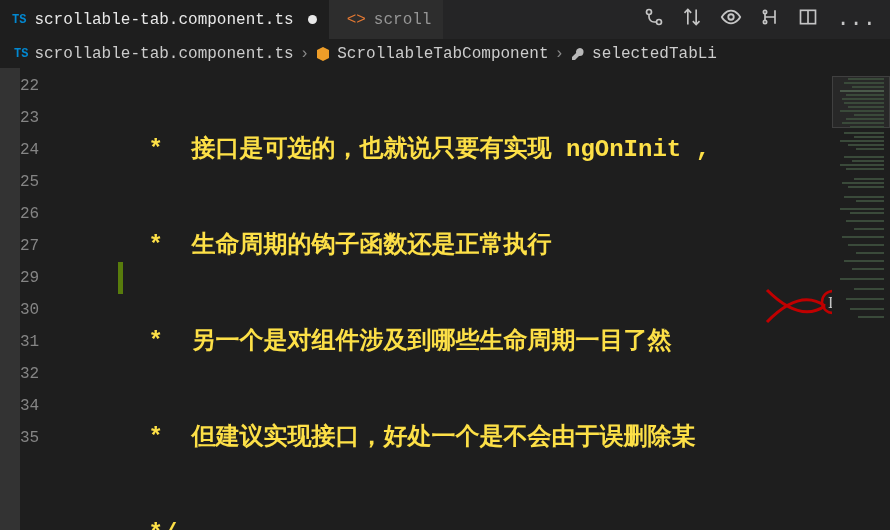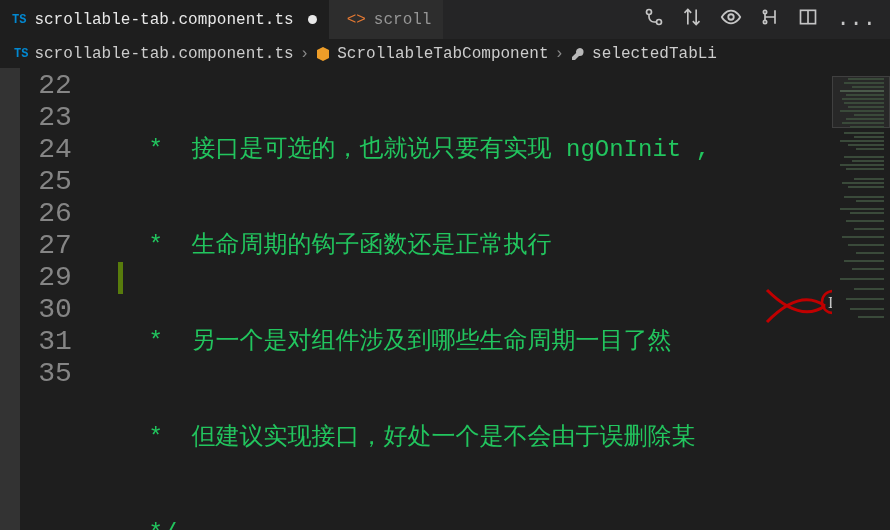--- a/index.html
+++ b/index.html
@@ -76,24 +76,24 @@
   .editor {
     flex: 1;
     display: flex;
     position: relative;
     overflow: hidden;
     background: #1e1e1e;
   }
   .gutter {
     width: 90px;
     flex-shrink: 0;
-    text-align: center;
+    text-align: left;
     padding-right: 20px;
     color: #858585;
-    font-size: 28px;
+    font-size: 16px;
     line-height: 32px;
     padding-top: 2px;
     user-select: none;
   }
   .gutter .ln { height: 32px; position: relative; }
   .gutter .current { color: #c6c6c6; }
   .decoration-bar {
     position: absolute;
     left: 98px;
     width: 5px;
@@ -110,21 +110,21 @@
     flex: 1;
     font-size: 24px;
     line-height: 32px;
     padding-top: 2px;
     white-space: pre;
     position: relative;
     overflow: hidden;
     padding-left: 24px;
   }
   .code .row { height: 32px; display: flex; align-items: center; }
-  .tok-comment { color: #22c55e; }
+  .tok-comment { color: #fde047; font-weight: bold; }
   .annotation {
     position: absolute;
     left: 540px;
     top: 188px;
     pointer-events: none;
   }
   .annotation svg { overflow: visible; }
   .minimap {
     position: absolute;
     right: 0;
@@ -221,20 +221,22 @@
     <div class="gutter">
       <div class="ln">22</div>
       <div class="ln">23</div>
       <div class="ln">24</div>
       <div class="ln">25</div>
       <div class="ln">26</div>
       <div class="ln">27</div>
       <div class="ln">29</div>
       <div class="ln">30</div>
       <div class="ln">31</div>
+      <div class="ln">32</div>
+      <div class="ln">34</div>
       <div class="ln">35</div>
     </div>
 
     <div class="decoration-bar">
       <div class="gitbar" style="top:194px; height:32px;"></div>
     </div>
 
     <div class="code">
       <div class="row"><span class="tok-comment"> *  接口是可选的，也就说只要有实现 ngOnInit ,</span></div>
       <div class="row"><span class="tok-comment"> *  生命周期的钩子函数还是正常执行</span></div>

